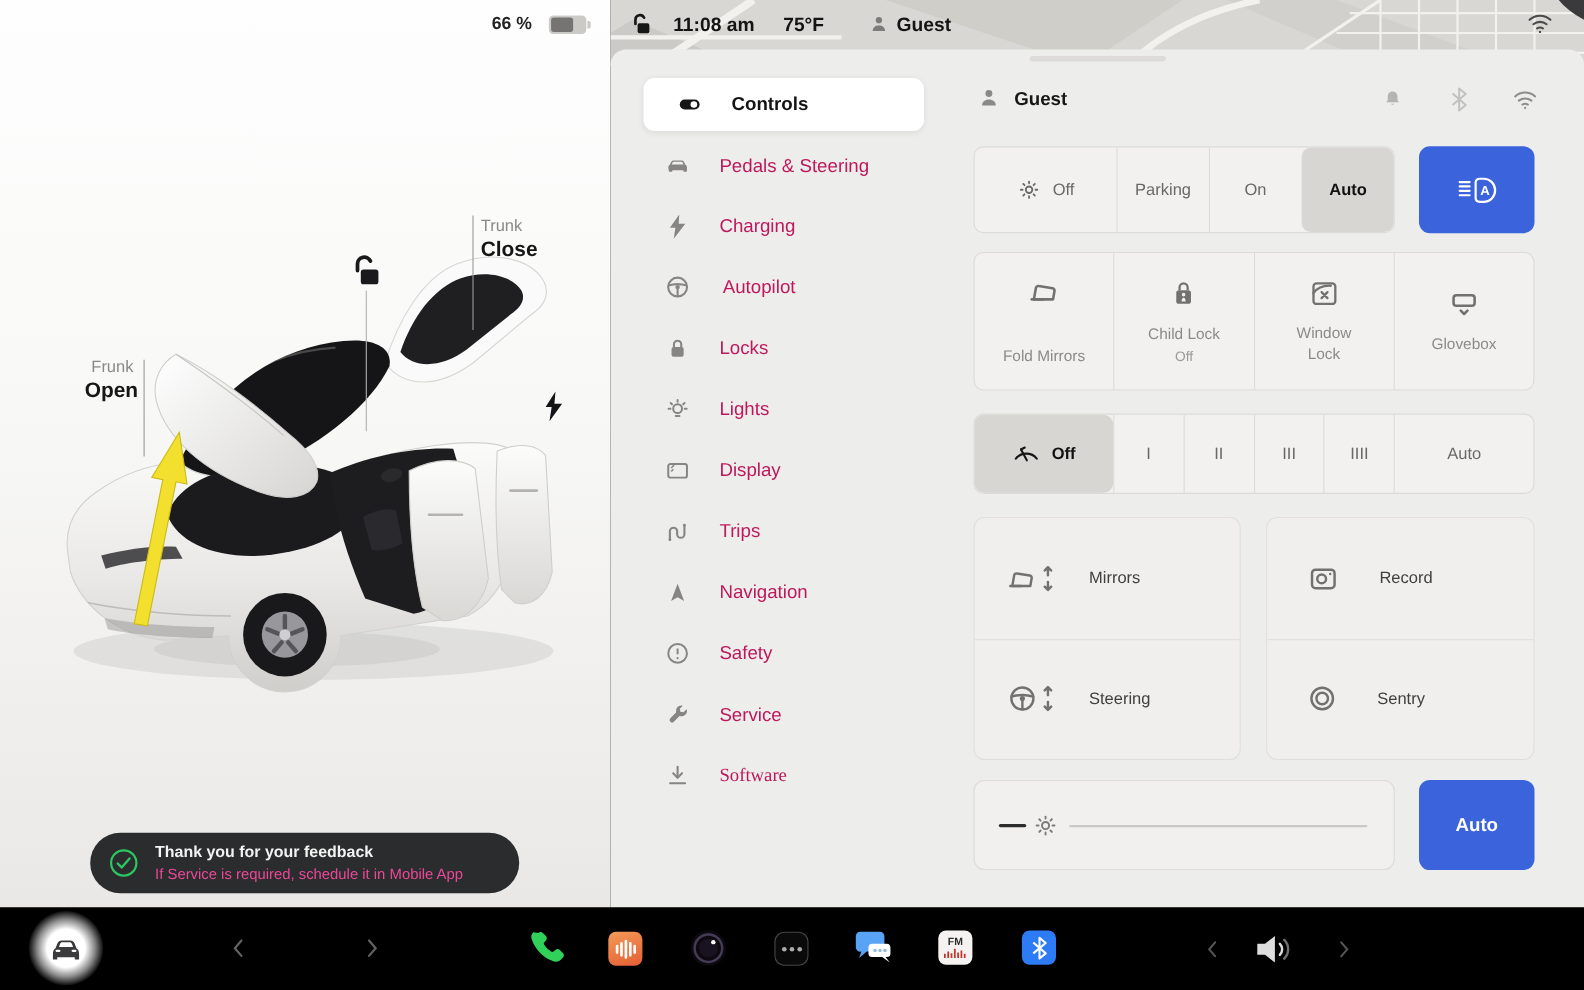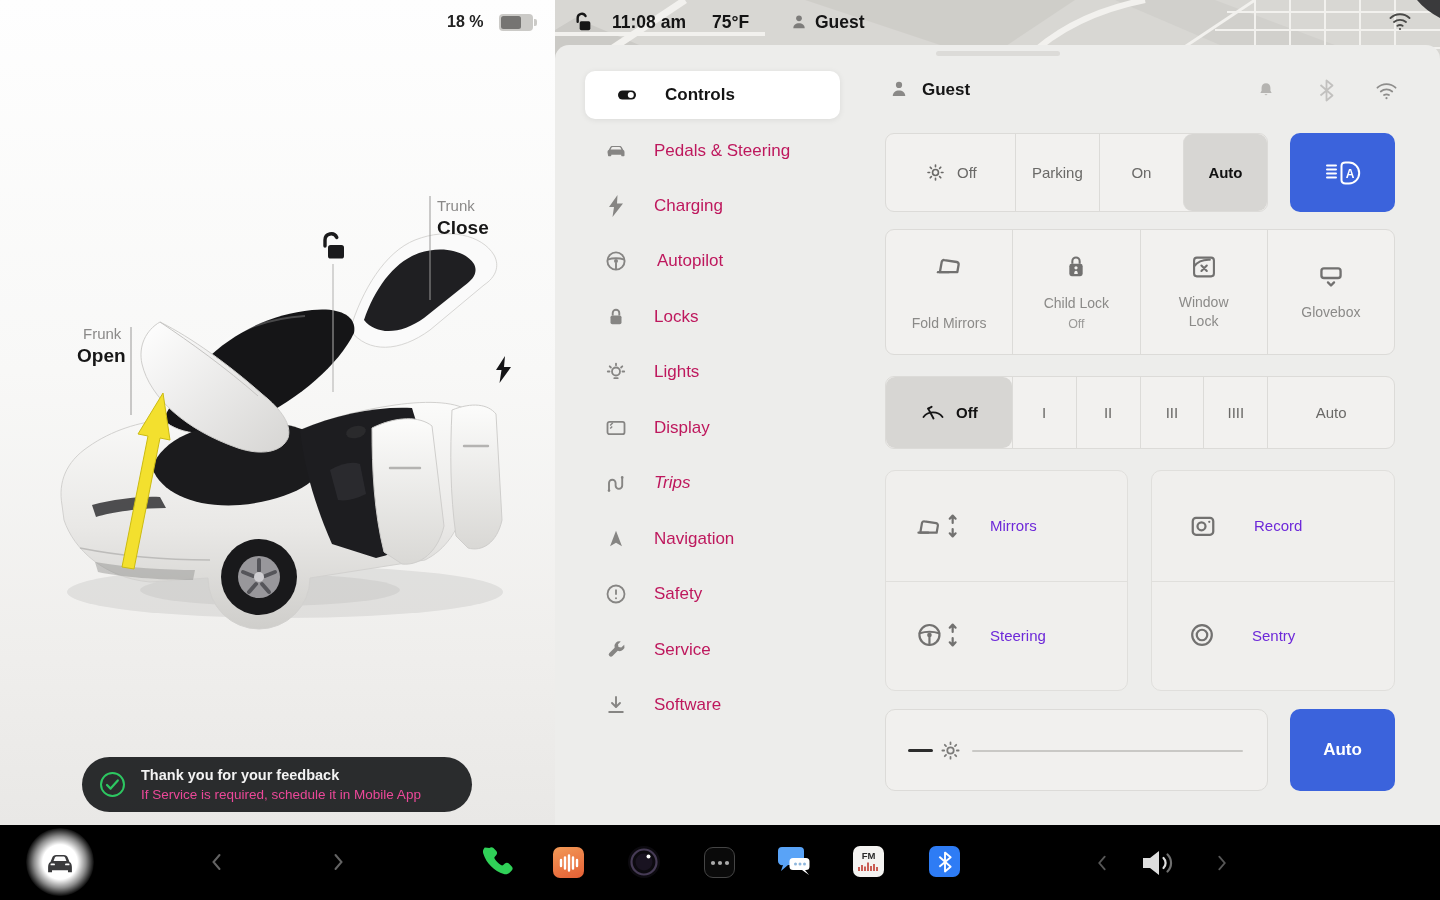--- a/index.html
+++ b/index.html
@@ -49,21 +49,21 @@
             color:#fff;font-size:17px;font-weight:700;}
   .qcell{flex:1;display:flex;flex-direction:column;align-items:center;justify-content:center;gap:13px;
          border-left:1px solid #dcdbd8;}
   .qcell:first-child{border-left:none;gap:36px;}
   .qlabel{font-size:14px;color:#8b8a88;text-align:center;line-height:1.35;width:92px;}
   .qsub{font-size:12.5px;color:#9b9a98;text-align:center;margin-top:-9px;}
 
   .card{background:#f0efed;border:1px solid #e0dfdc;border-radius:10px;box-sizing:border-box;}
   .card-half{position:absolute;left:0;width:100%;height:50%;display:flex;align-items:center;gap:30px;padding-left:30px;box-sizing:border-box;}
   .card-div{position:absolute;left:0;top:50%;width:100%;height:1px;background:#e0dfdc;}
-  .clabel{font-size:15px;color:#6d28d9;}
+  .clabel{font-size:15px;color:#404040;}
 
   .bright-card{background:#f1f0ee;border:1px solid #dcdbd8;border-radius:10px;box-sizing:border-box;}
   .dash{left:22px;top:39px;width:25px;height:3px;border-radius:2px;background:#2c2c2c;}
   .track{left:86px;right:24px;top:40px;height:2px;border-radius:1px;background:#c9c8c5;position:absolute;}
 
   
   .dock{left:0;top:825px;width:1440px;height:75px;background:#000;}
   .glow{left:26px;top:828px;width:68px;height:68px;border-radius:50%;
         background:radial-gradient(circle,#ffffff 36%,rgba(255,255,255,.55) 54%,rgba(255,255,255,0) 72%);
         display:flex;align-items:center;justify-content:center;}
@@ -136,21 +136,21 @@
       </g>
       <circle cx="259" cy="577" r="5" fill="#cfced2"></circle>
 
       <path d="M430 196 V 300" stroke="#9a9998" stroke-width="1"></path>
       <path d="M333 264 V 392" stroke="#b0afae" stroke-width="1"></path>
       <path d="M131 327 V 415" stroke="#9a9998" stroke-width="1"></path>
 
       <polygon points="163,393 170,440 160,438 134,569 122,567 148,436 138,434" fill="#f3e02e" stroke="#cbbb12" stroke-width="1"></polygon>
     </svg>
 
-    <div class="abs batt-txt">18 %</div>
+    <div class="abs batt-txt">66 %</div>
     <div class="abs batt">
       <div class="abs batt-fill" style="width:20px;"></div>
       <div class="abs" style="left:35px;top:5px;width:3px;height:7px;border-radius:0 2px 2px 0;background:#cbcac7;"></div>
     </div>
 
     <div class="abs lbl-sm" style="left:437px;top:197px;">Trunk</div>
     <div class="abs lbl-big" style="left:437px;top:217px;">Close</div>
 
     <div class="abs" style="left:318px;top:230px;">
       <svg width="30" height="34" viewBox="0 0 30 34">
@@ -297,21 +297,21 @@
     </div>
     <div class="abs menu-item" style="top:359px;">
       <span class="mico">
         <svg width="24" height="24" viewBox="0 0 24 24" fill="none" stroke="#868583" stroke-width="1.8">
             <rect x="3.5" y="5.8" width="17" height="12.4" rx="2"></rect>
             <path d="M6.2 9.4 l2.6-2.6 M6.2 12.6 l2-2" stroke-width="1.4"></path>
           </svg>
       </span>
         <span class="mlabel">Display</span>
     </div>
-    <div class="abs menu-item" style="top:414px;font-style:italic;">
+    <div class="abs menu-item" style="top:414px;">
       <span class="mico">
         <svg width="24" height="24" viewBox="0 0 24 24" fill="none" stroke="#868583" stroke-width="1.9">
             <path d="M5 19 v-7 a3.3 3.3 0 0 1 6.6 0 v2.6 a3.3 3.3 0 0 0 6.6 0 V7"></path>
             <circle cx="5" cy="19.6" r="1.3" fill="#868583" stroke="none"></circle>
             <circle cx="18.2" cy="6.4" r="1.3" fill="#868583" stroke="none"></circle>
           </svg>
       </span>
         <span class="mlabel">Trips</span>
     </div>
     <div class="abs menu-item" style="top:470px;">
@@ -333,21 +333,21 @@
         <span class="mlabel">Safety</span>
     </div>
     <div class="abs menu-item" style="top:581px;">
       <span class="mico">
         <svg width="22" height="22" viewBox="0 0 24 24" fill="#868583">
             <path d="M21 6.2 a5.4 5.4 0 0 1 -7.1 6.7 L8.2 18.6 a2.4 2.4 0 0 1 -3.4 -3.4 l5.7 -5.7 A5.4 5.4 0 0 1 17.2 2.8 l-3 3 .5 3 3 .5 z"></path>
           </svg>
       </span>
         <span class="mlabel">Service</span>
     </div>
-    <div class="abs menu-item" style="top:636px;">
+    <div class="abs menu-item" style="top:636px;font-family:Liberation Serif, serif;">
       <span class="mico">
         <svg width="24" height="24" viewBox="0 0 24 24" fill="none" stroke="#868583" stroke-width="1.9" stroke-linecap="round" stroke-linejoin="round">
             <path d="M12 4 v9.5"></path>
             <path d="M8 10 l4 4 4-4"></path>
             <path d="M5.2 19 h13.6"></path>
           </svg>
       </span>
         <span class="mlabel">Software</span>
     </div>
 

